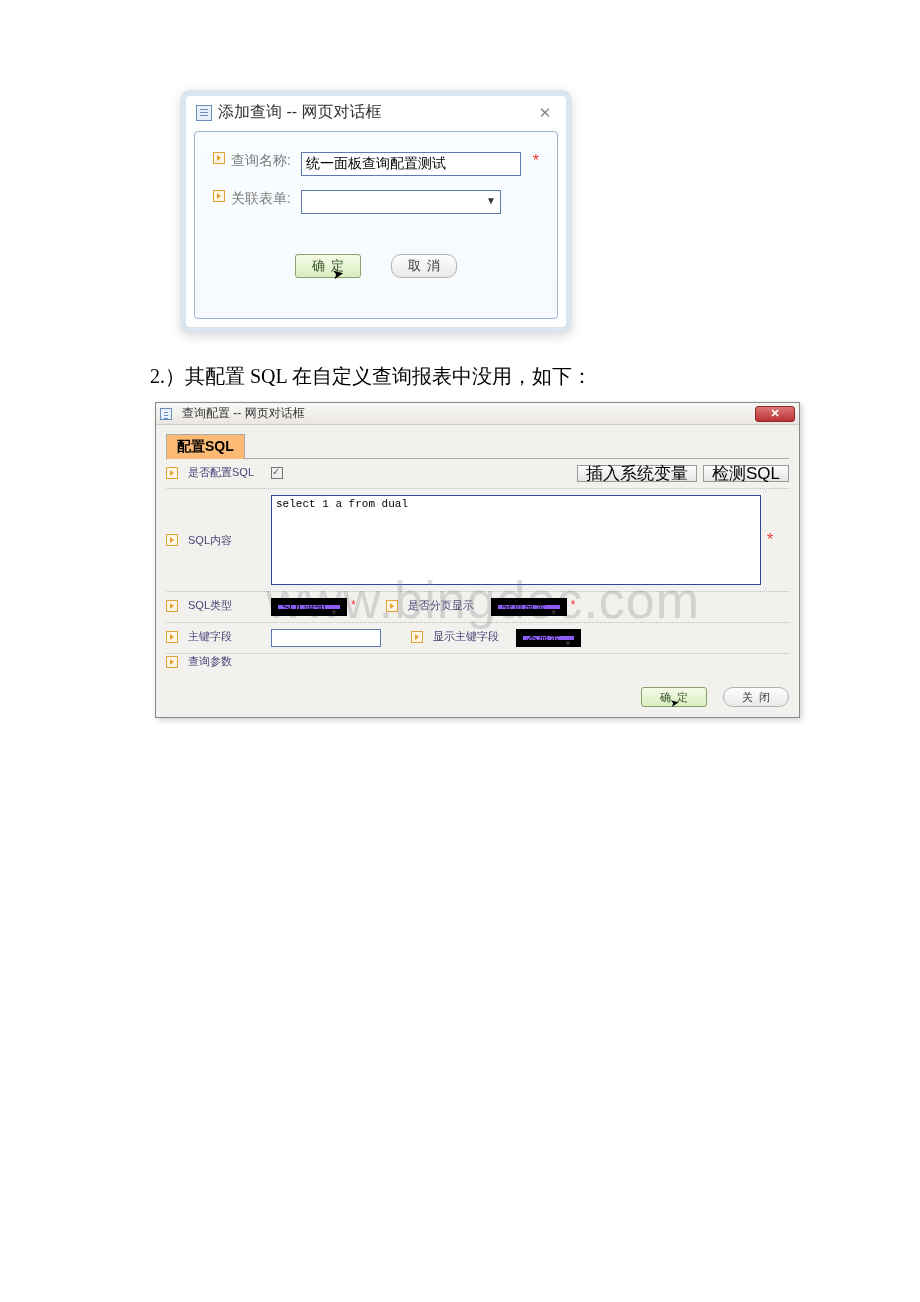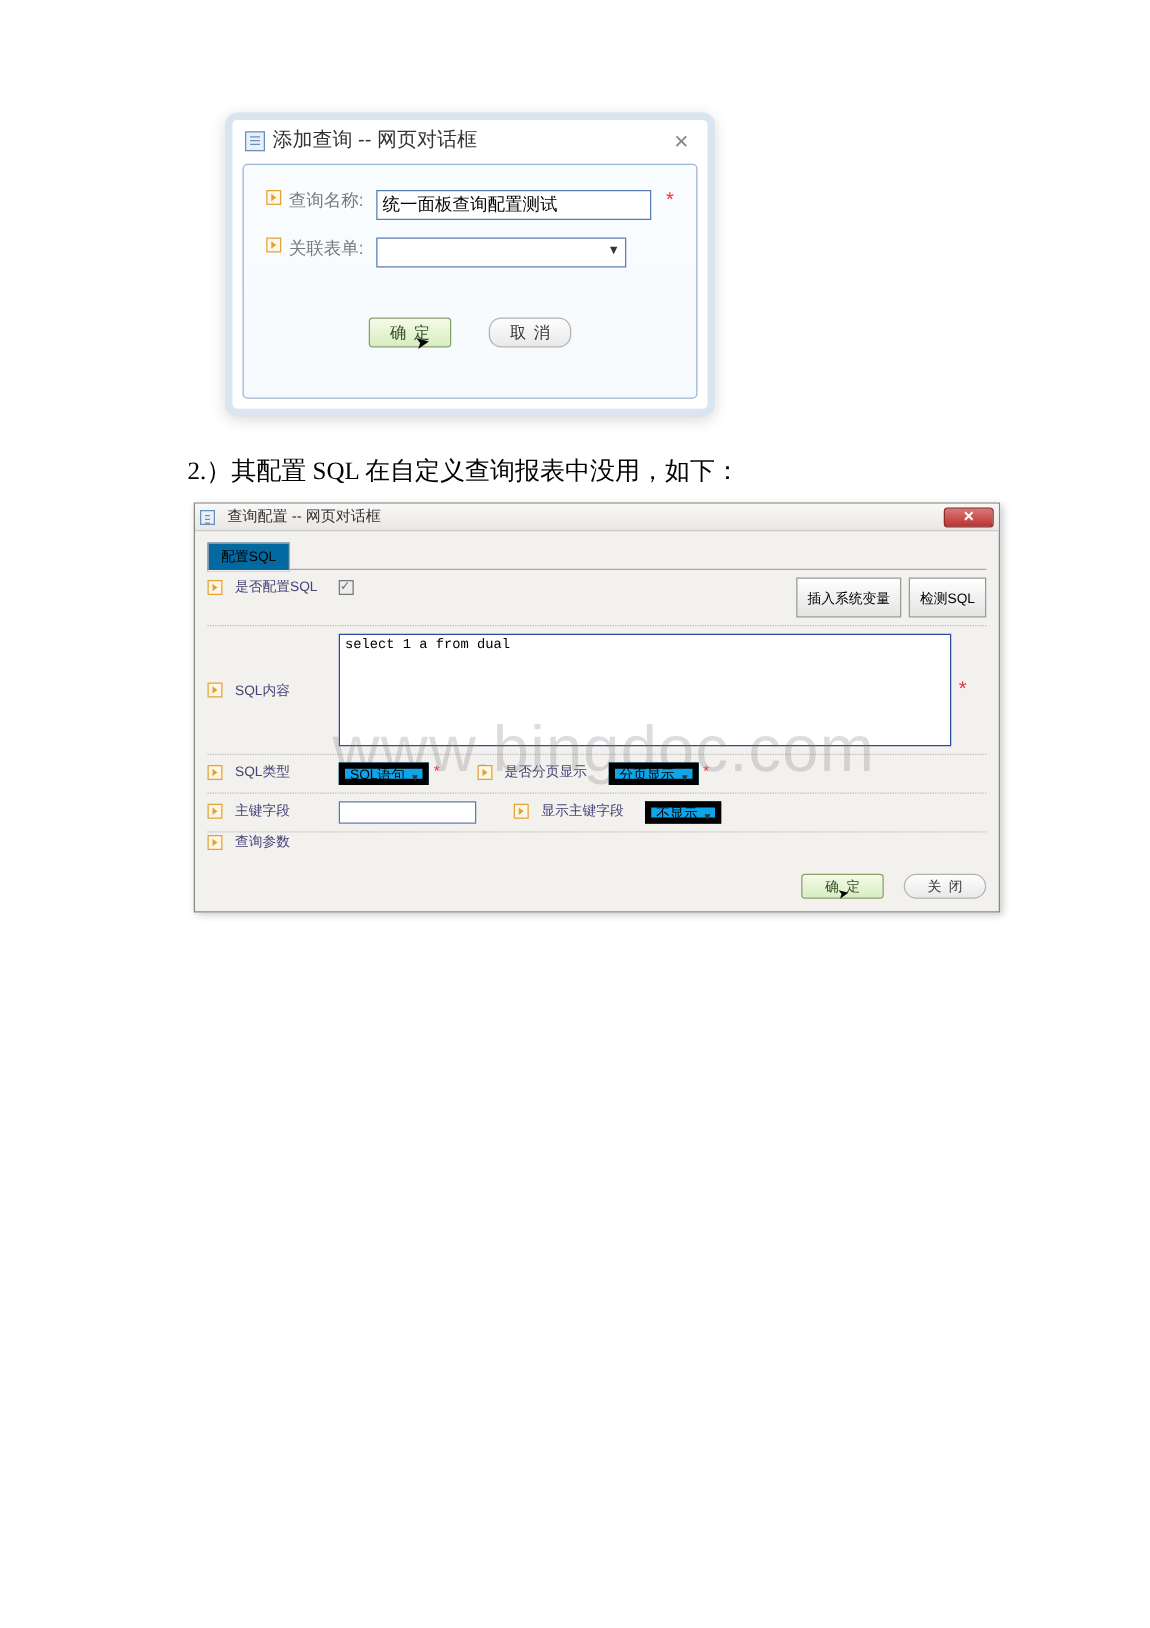--- a/index.html
+++ b/index.html
@@ -158,23 +158,23 @@
   .dlg2-body {
     padding:8px 10px 10px 10px;
     font-size:12px;
     position:relative;
   }
   .tab {
     display:inline-block;
     border:1px solid #aaa;
     border-bottom:1px solid #f3f1ee;
     padding:3px 10px;
-    background:#0369a1;
-    font-weight:normal;
-    font-size:11px;
+    background:#fdba74;
+    font-weight:bold;
+    font-size:14px;
     position:relative; top:1px;
   }
   .tabline { border-bottom:1px solid #aaa; margin-top:-1px; }
   .form-row {
     display:flex; align-items:flex-start;
     padding:6px 0;
     border-bottom:1px dotted #bbb;
   }
   .form-row .lbl {
     display:flex; align-items:center;
@@ -188,37 +188,37 @@
     position:relative; margin-top:2px;
   }
   .checkbox::after {
     content:"✓"; font-size:10px; color:#666;
     position:absolute; left:0; top:-2px;
   }
   .toolbar-btns {
     margin-left:auto; display:flex; gap:6px;
   }
   .winbtn {
-    height:32px; padding:0 8px;
+    height:17px; padding:0 8px;
     border:1px solid #9a9a9a;
     background:linear-gradient(#fefefe,#e4e4e4);
-    font-size:11px;
+    font-size:17px;
     display:flex; align-items:center;
   }
   .sql-text {
     border:1px solid #2a4aa0;
     width:490px; height:90px;
     background:#fff;
     font-family:"Courier New",monospace;
     font-size:11px;
     padding:2px 4px;
   }
   .small-select {
-    height:18px; border:5px solid #000000;
-    background:#0ea5e9; font-size:11px;
+    height:18px; border:7px solid #000000;
+    background:#8b5cf6; font-size:11px;
     padding:0 14px 0 4px;
     position:relative; display:inline-flex; align-items:center;
   }
   .small-select::after {
     content:"▼"; font-size:8px; color:#333;
     position:absolute; right:2px; top:3px;
   }
   .small-input {
     height:18px; width:110px;
     border:1px solid #5a7bb0;

